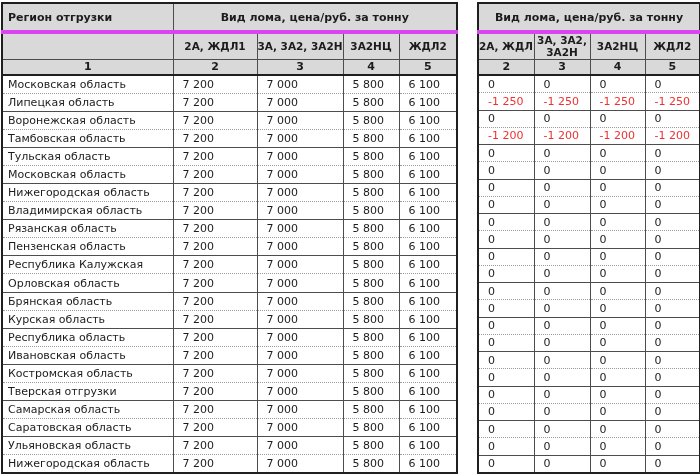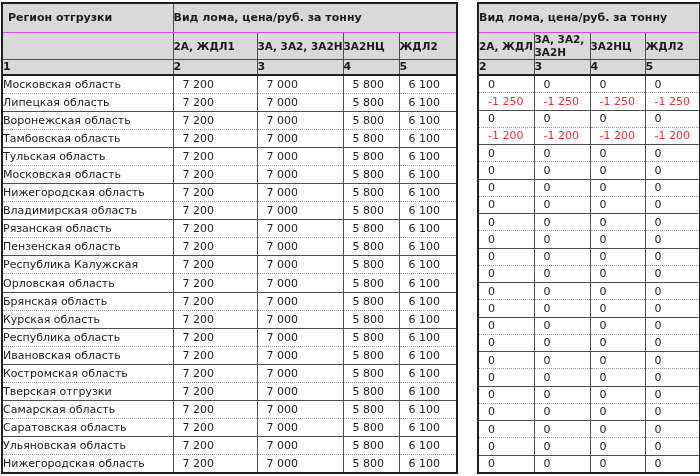--- a/index.html
+++ b/index.html
@@ -32,40 +32,40 @@
     padding: 0;
     overflow: hidden;
     white-space: nowrap;
     font-size: 11px;
     color: #1c1c1c;
     vertical-align: middle;
   }
   thead th {
     background: var(--header-bg, #d9d9d9);
     font-weight: bold;
-    text-align: left;
+    text-align: center;
     border: 1px solid #4d4d4d;
   }
   tr.h1 { height: 29px; }
   tr.h2 { height: 27px; }
   tr.h3 { height: 16px; }
-  tr.h1 th { border-bottom: 1px solid #d946ef; }
+  tr.h1 th { border-bottom: 4px solid #d946ef; }
   tr.h2 th { font-size: 10.5px; }
   tr.h2 th.wrap { white-space: normal; line-height: 1.15; }
   tr.h3 th { border-bottom: 2px solid #1f1f1f; }
   th.region-h { text-align: left; padding-left: 5px; }
 
   tbody td {
     background: #ffffff;
     border-left: 1px solid #4d4d4d;
     border-right: 1px solid #4d4d4d;
   }
   tbody tr:nth-child(odd)  td { border-bottom: 1px dotted #9b9b9b; }
   tbody tr:nth-child(even) td { border-bottom: 1px solid #4d4d4d; }
-  td.region { }
+  td.region { padding-left: 5px; }
   td.num    { padding-left: 9px; text-align: left; }
   .neg { color: var(--neg-color, #ee3131); }
 </style>
 </head>
 <body>
 
 <div class="sheet">
 
   <div class="tbl tbl-left">
     <table>

